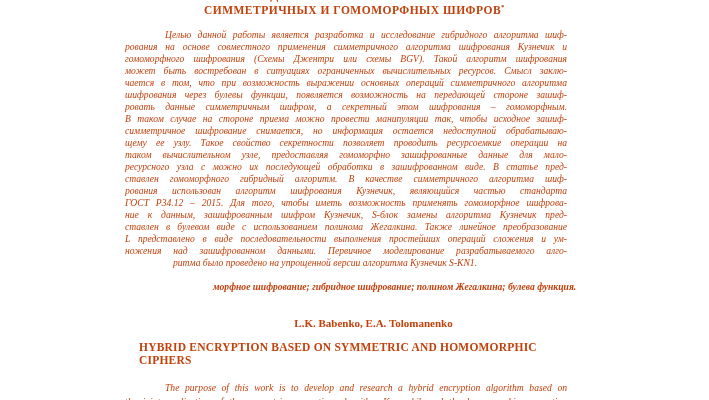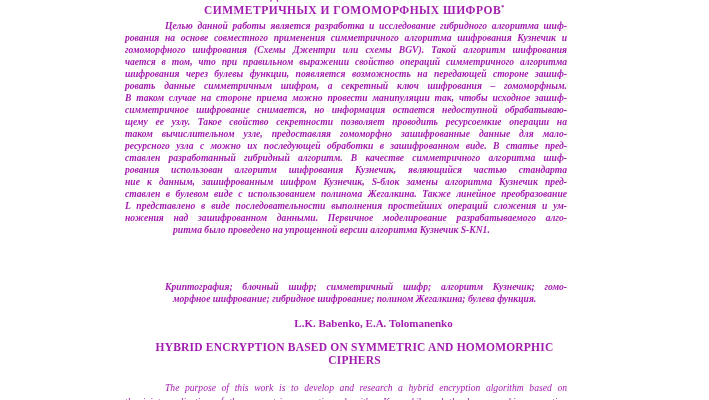--- a/index.html
+++ b/index.html
@@ -3,21 +3,21 @@
 <meta charset="utf-8">
 <style>
   html, body { margin: 0; padding: 0; background: #ffffff; }
   .page {
     position: relative;
     width: 709px;
     height: 400px;
     background: #ffffff;
     overflow: hidden;
     font-family: "Liberation Serif", serif;
-    color: #a21caf;
+    color: #c2410c;
   }
   .ru-title-clipped {
     position: absolute;
     top: -11px;
     left: 0;
     width: 100%;
     text-align: center;
     font-weight: bold;
     font-size: 11.5px;
     line-height: 13px;
@@ -37,21 +37,21 @@
     white-space: nowrap;
   }
   .ru-title sup { font-size: 7px; vertical-align: super; }
   .abstract, .keywords, .en-abstract {
     position: absolute;
     left: 125px;
     width: 442px;
     font-size: 9.6px;
     font-style: italic;
   }
-  .abstract   { top: 20px; font-weight: bold; }
+  .abstract   { top: 29px; }
   .keywords   { top: 281px; font-weight: bold; }
   .en-abstract{ top: 382px; }
   .line {
     height: 12px;
     line-height: 12px;
     text-align: justify;
     text-align-last: justify;
     overflow: visible;
     white-space: nowrap;
   }
@@ -71,21 +71,20 @@
     font-weight: bold;
     font-size: 11px;
     line-height: 12px;
     margin-left: 19px;
   }
   .en-title {
     position: absolute;
     top: 341px;
     left: 139px;
     width: 431px;
-    text-align: center;
     font-weight: bold;
     font-size: 11.5px;
     line-height: 13px;
     letter-spacing: 0.2px;
   }
 </style>
 </head>
 <body>
 
 <div class="page">
@@ -93,39 +92,40 @@
   <div class="ru-title-clipped">ГИБРИДНОЕ ШИФРОВАНИЕ НА ОСНОВЕ</div>
 
   <div class="ru-title">
     <span>СИММЕТРИЧНЫХ И ГОМОМОРФНЫХ ШИФРОВ</span><sup>*</sup>
   </div>
 
   <div class="abstract">
       <div class="line">Целью данной работы является разработка и исследование гибридного алгоритма шиф-</div>
       <div class="line">рования на основе совместного применения симметричного алгоритма шифрования Кузнечик и</div>
       <div class="line">гомоморфного шифрования (Схемы Джентри или схемы BGV). Такой алгоритм шифрования</div>
-      <div class="line">чается в том, что при правильном выражении свойство операций симметричного алгоритма</div>
+      <div class="line">может быть востребован в ситуациях ограниченных вычислительных ресурсов. Смысл заклю-</div>
+      <div class="line">чается в том, что при возможность выражении основных операций симметричного алгоритма</div>
       <div class="line">шифрования через булевы функции, появляется возможность на передающей стороне зашиф-</div>
-      <div class="line">ровать данные симметричным шифром, а секретный ключ шифрования – гомоморфным.</div>
+      <div class="line">ровать данные симметричным шифром, а секретный этом шифрования – гомоморфным.</div>
       <div class="line">В таком случае на стороне приема можно провести манипуляции так, чтобы исходное зашиф-</div>
       <div class="line">симметричное шифрование снимается, но информация остается недоступной обрабатываю-</div>
       <div class="line">щему ее узлу. Такое свойство секретности позволяет проводить ресурсоемкие операции на</div>
       <div class="line">таком вычислительном узле, предоставляя гомоморфно зашифрованные данные для мало-</div>
       <div class="line">ресурсного узла с можно их последующей обработки в зашифрованном виде. В статье пред-</div>
-      <div class="line">ставлен разработанный гибридный алгоритм. В качестве симметричного алгоритма шиф-</div>
+      <div class="line">ставлен гомоморфного гибридный алгоритм. В качестве симметричного алгоритма шиф-</div>
       <div class="line">рования использован алгоритм шифрования Кузнечик, являющийся частью стандарта</div>
+      <div class="line">ГОСТ Р34.12 – 2015. Для того, чтобы иметь возможность применять гомоморфное шифрова-</div>
       <div class="line">ние к данным, зашифрованным шифром Кузнечик, S-блок замены алгоритма Кузнечик пред-</div>
       <div class="line">ставлен в булевом виде с использованием полинома Жегалкина. Также линейное преобразование</div>
       <div class="line">L представлено в виде последовательности выполнения простейших операций сложения и ум-</div>
       <div class="line">ножения над зашифрованном данными. Первичное моделирование разрабатываемого алго-</div>
       <div class="line">ритма было проведено на упрощенной версии алгоритма Кузнечик S-KN1.</div>
     </div>
 
   <div class="keywords">
-      <div class="line">Криптография; блочный шифр; симметричный шифр; алгоритм Кузнечик; гомо-</div>
       <div class="line">морфное шифрование; гибридное шифрование; полином Жегалкина; булева функция.</div>
     </div>
 
   <div class="authors">L.K. Babenko, E.A. Tolomanenko</div>
 
   <div class="en-title">HYBRID ENCRYPTION BASED ON SYMMETRIC AND HOMOMORPHIC CIPHERS</div>
 
   <div class="en-abstract">
       <div class="line">The purpose of this work is to develop and research a hybrid encryption algorithm based on</div>
       <div class="line">the joint application of the symmetric encryption algorithm Kuznechik and the homomorphic encryption</div>

